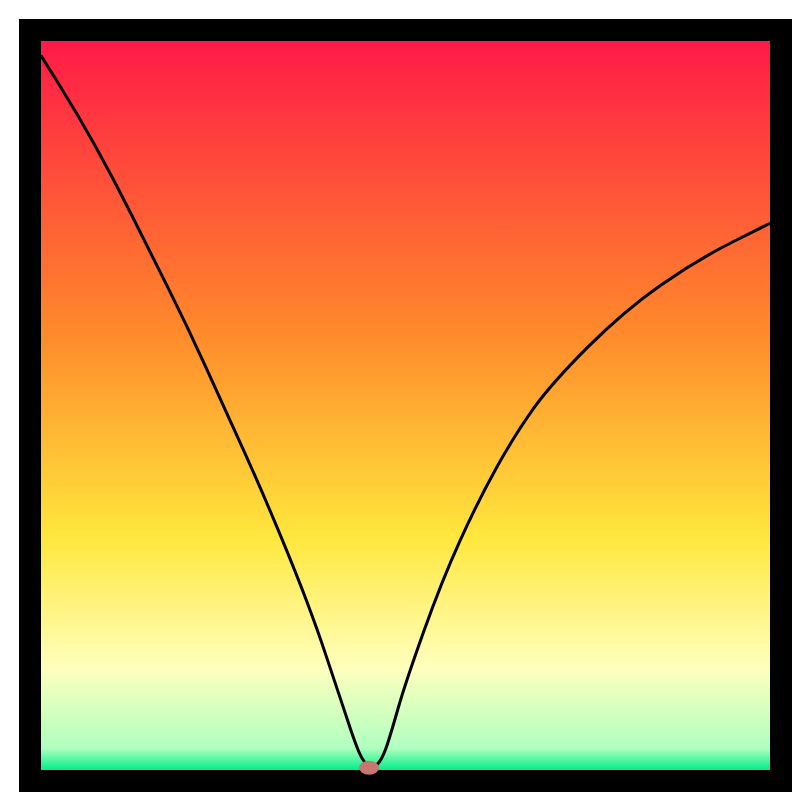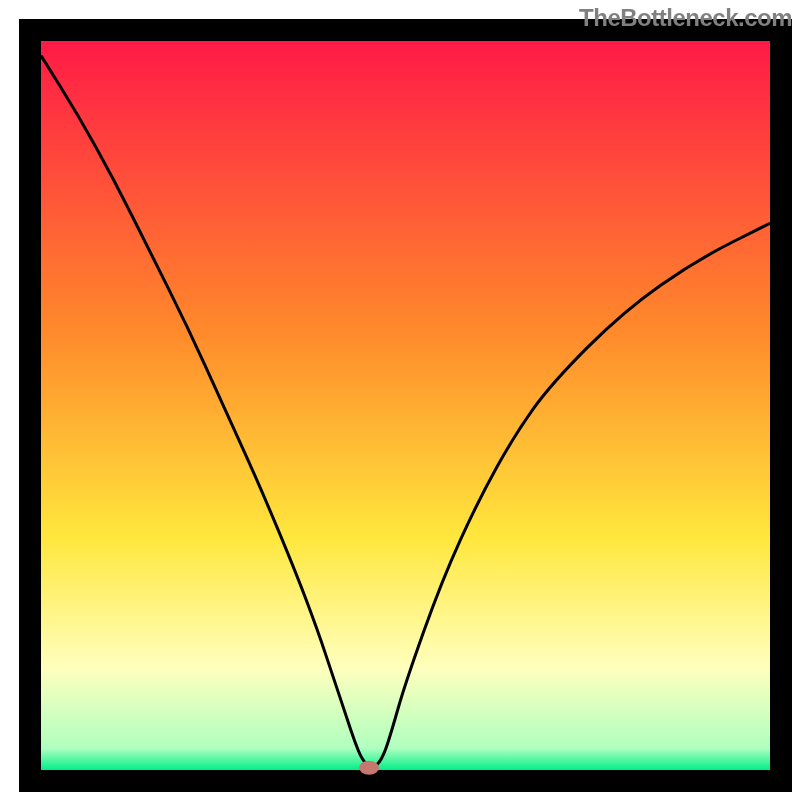--- a/index.html
+++ b/index.html
@@ -39,21 +39,20 @@
     fill: none;
   }
   .min-marker {
     fill: #c7776e;
   }
 </style>
 </head>
 <body>
 
 <div class="chart-wrap">
-  <div class="watermark">TheBottleneck.com</div>
 
   <svg class="chart" width="800" height="800" viewBox="0 0 800 800">
     <defs>
       <linearGradient id="bg-grad" x1="0" y1="0" x2="0" y2="1">
 
       <stop offset="0%" stop-color="#ff1a47"></stop>
           <stop offset="40%" stop-color="#ff8a2b"></stop>
           <stop offset="68%" stop-color="#ffe73d"></stop>
           <stop offset="86%" stop-color="#ffffbd"></stop>
           <stop offset="97%" stop-color="#b0ffc0"></stop>

